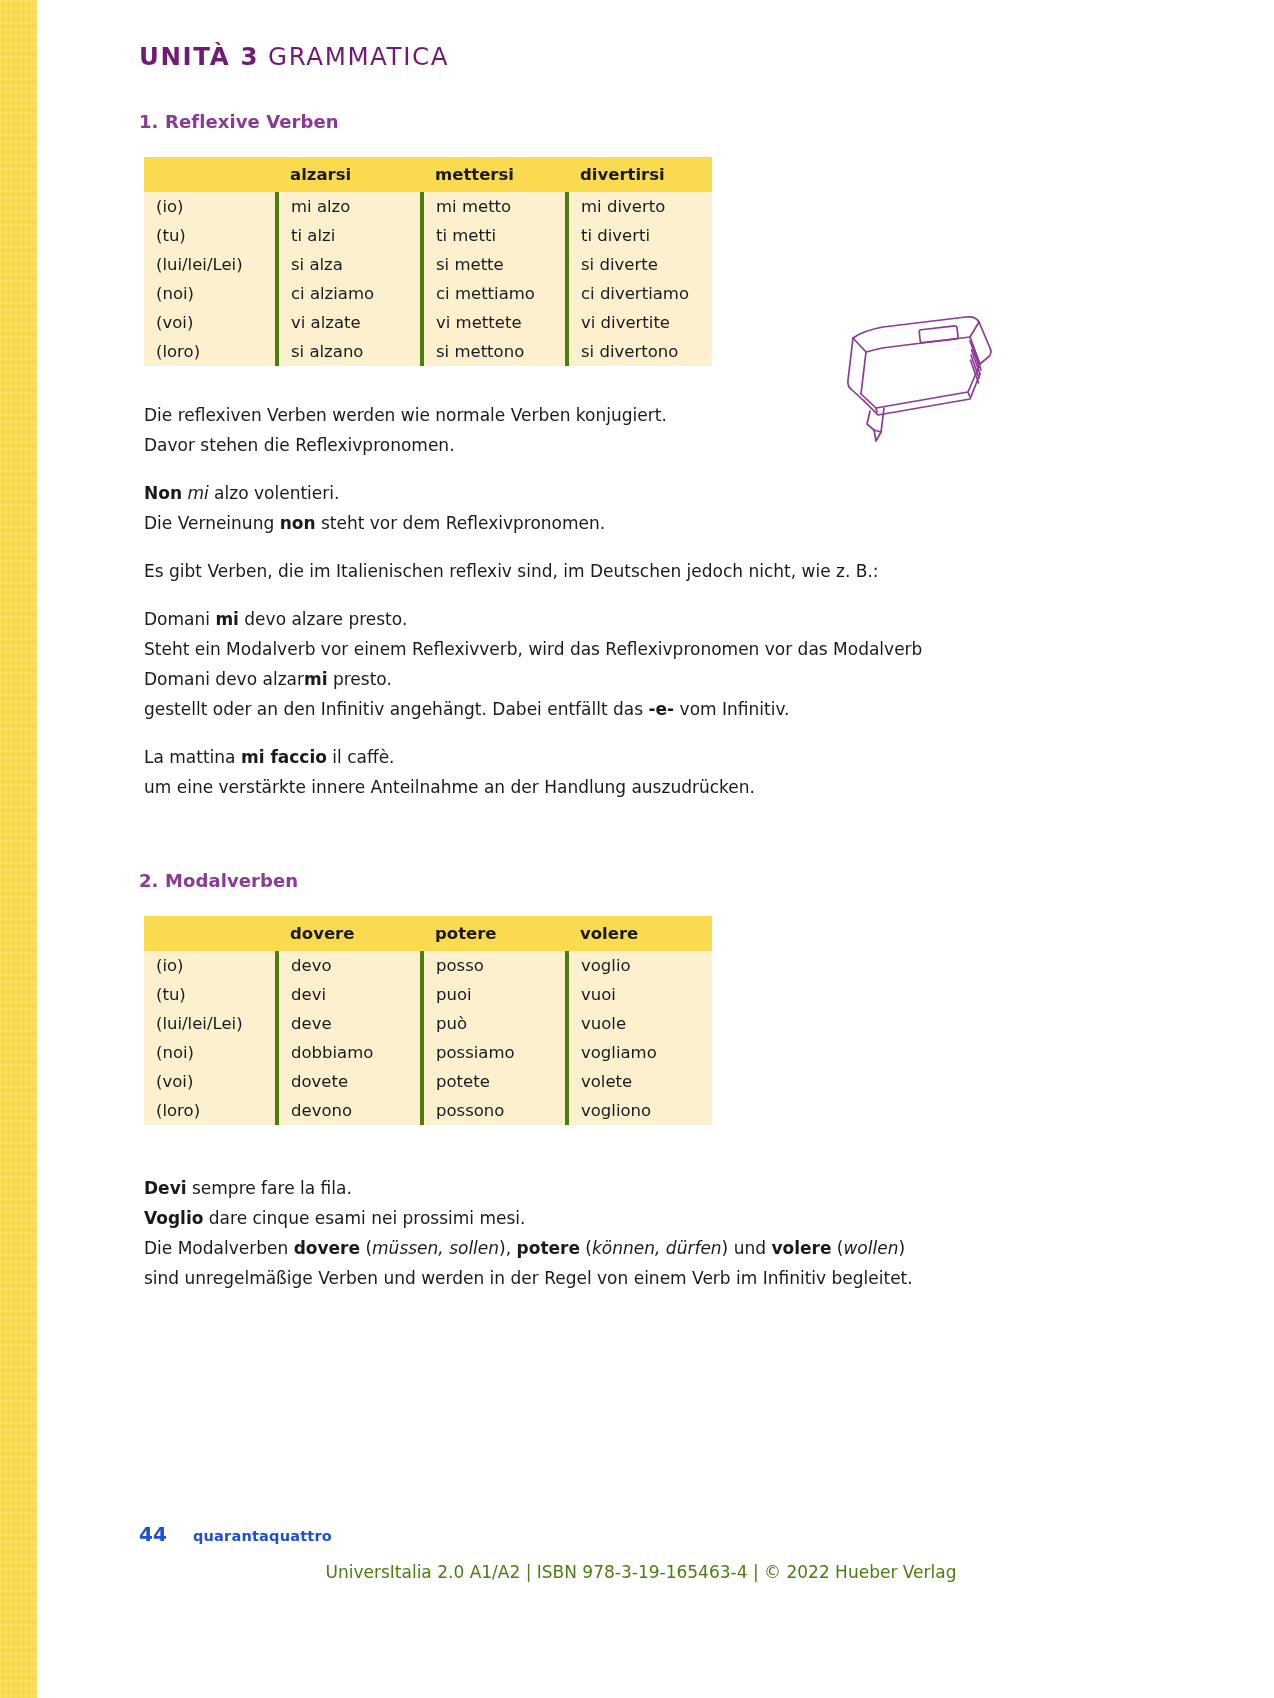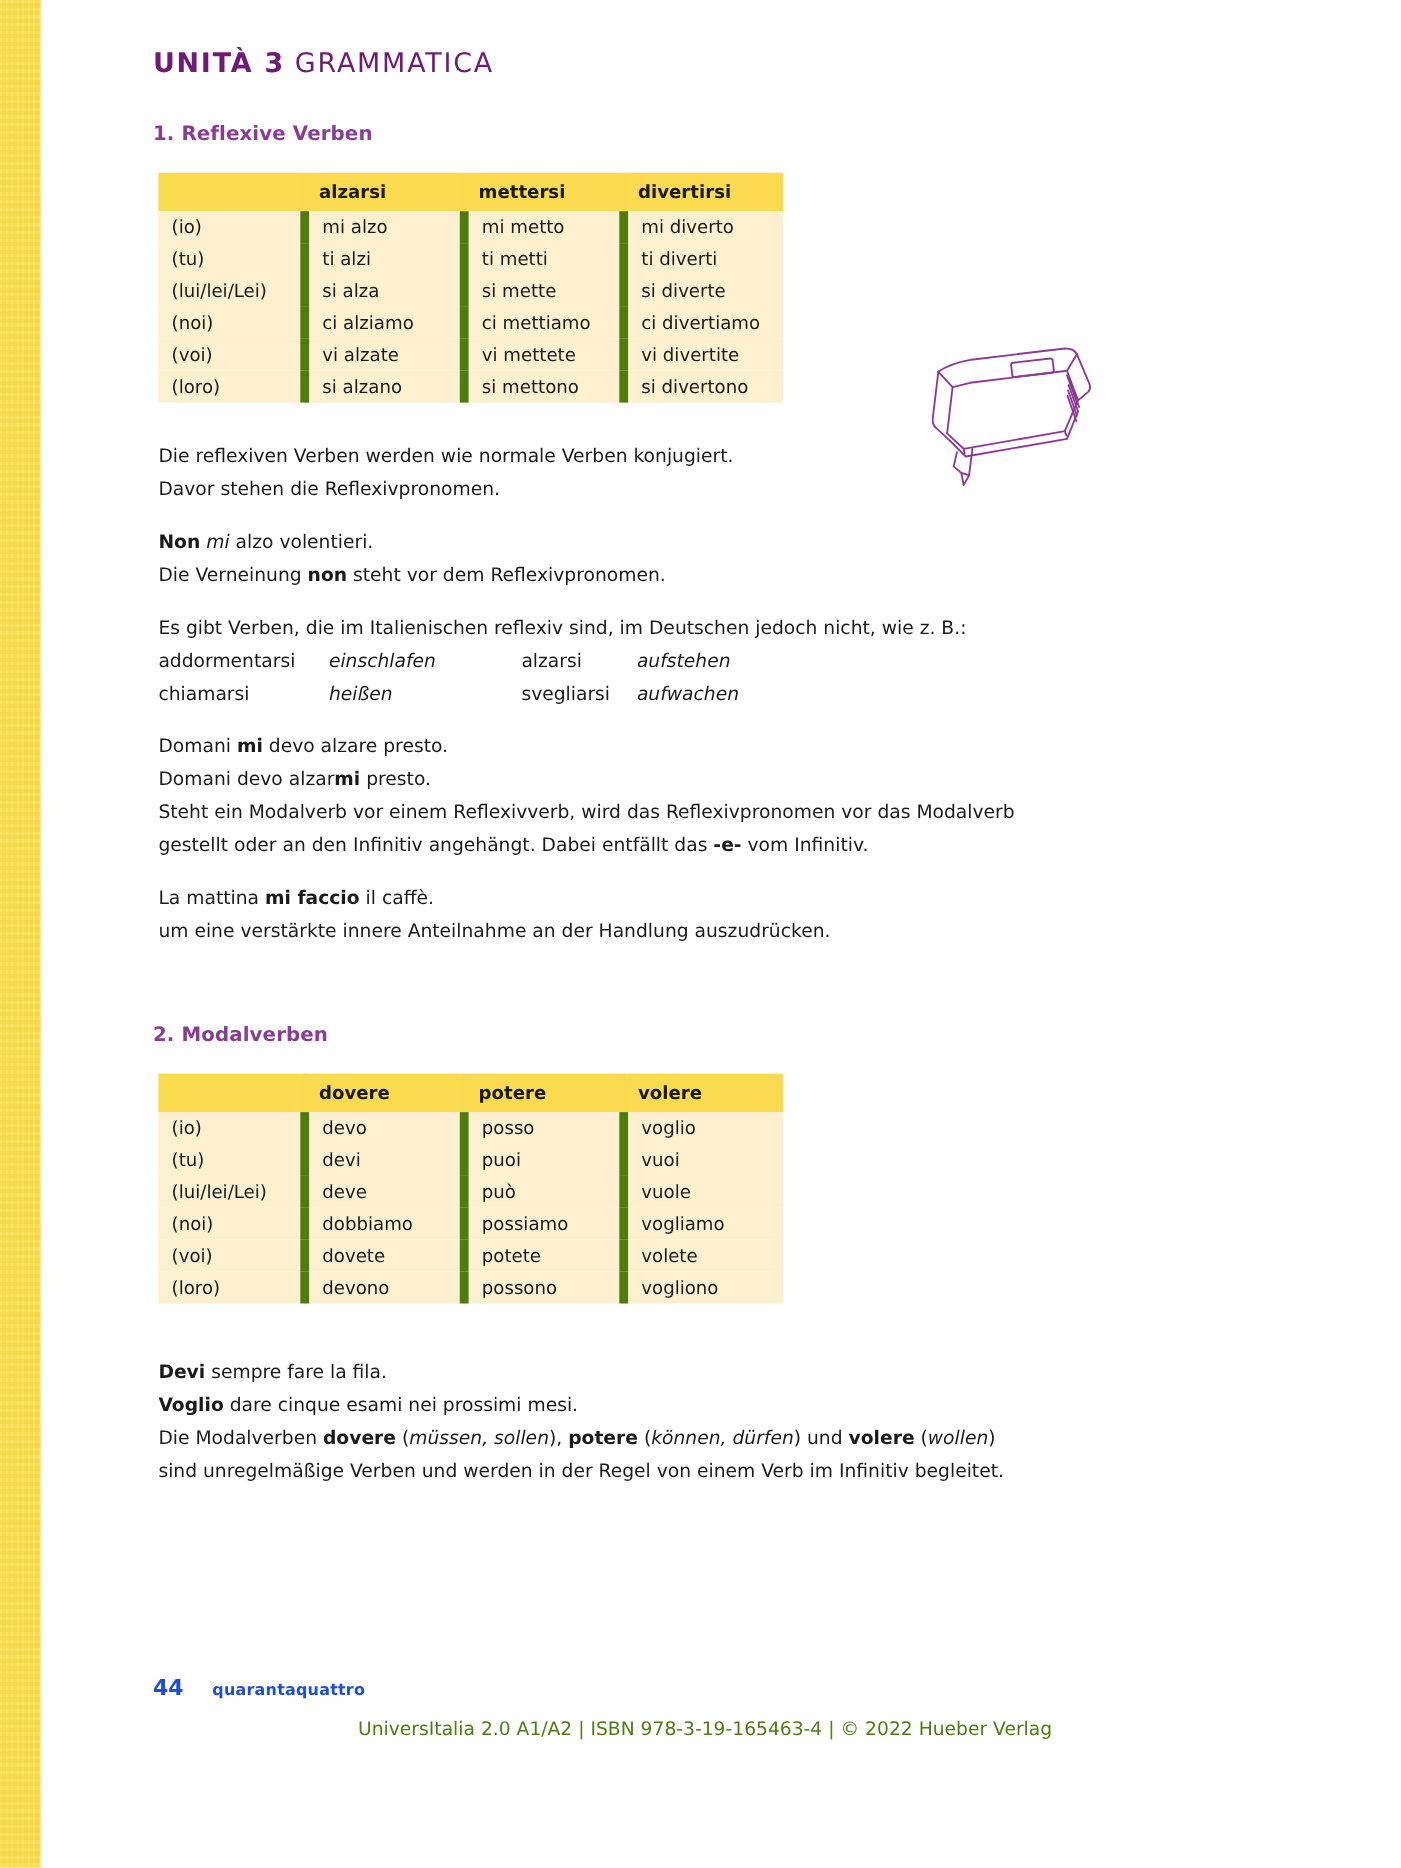--- a/index.html
+++ b/index.html
@@ -90,21 +90,21 @@
     padding: 7px 0 8px 12px;
     font-size: 16.5px;
     border-right: 2px solid #fada4e;
     height: 20px;
     box-sizing: content-box;
   }
   table.conj th.corner { background: #fada4e; }
   table.conj td {
     background: #fdf0cf;
     padding: 5px 0 5px 12px;
-    border-right: 8px solid #4d7c0f;
+    border-right: 4px solid #4d7c0f;
     vertical-align: top;
   }
   table.conj tr td:last-child,
   table.conj tr th:last-child { border-right: none; }
   table.conj col.c0 { width: 133px; }
   table.conj col.c1 { width: 145px; }
   table.conj col.c2 { width: 145px; }
   table.conj col.c3 { width: 145px; }
 
   
@@ -259,41 +259,27 @@
     <div class="para">
       <span class="line"><b>Non</b> <i>mi</i><span> alzo volentieri.</span></span>
       <span class="line"><span>Die Verneinung </span><b>non</b><span> steht vor dem Reflexivpronomen.</span></span>
     </div>
 
     <div class="block-gap-sm"></div>
 
     <div class="para">
       <span class="line">Es gibt Verben, die im Italienischen reflexiv sind, im Deutschen jedoch nicht, wie z. B.:</span>
     </div>
-    <div class="verbpairs">
-      <div class="vrow">
-        <span class="v-it1">addormentarsi</span>
-        <span class="v-de1">einschlafen</span>
-        <span class="v-it2">alzarsi</span>
-        <span class="v-de2">aufstehen</span>
-      </div>
-      <div class="vrow">
-        <span class="v-it1">chiamarsi</span>
-        <span class="v-de1">heißen</span>
-        <span class="v-it2">svegliarsi</span>
-        <span class="v-de2">aufwachen</span>
-      </div>
-    </div>
 
     <div class="block-gap-sm"></div>
 
     <div class="para">
       <span class="line"><span>Domani </span><b>mi</b><span> devo alzare presto.</span></span>
+      <span class="line">Steht ein Modalverb vor einem Reflexivverb, wird das Reflexivpronomen vor das Modalverb</span>
       <span class="line"><span>Domani devo alzar</span><b>mi</b><span> presto.</span></span>
-      <span class="line">Steht ein Modalverb vor einem Reflexivverb, wird das Reflexivpronomen vor das Modalverb</span>
       <span class="line"><span>gestellt oder an den Infinitiv angehängt. Dabei entfällt das </span><b>-e-</b><span> vom Infinitiv.</span></span>
     </div>
 
     <div class="block-gap-sm"></div>
 
     <div class="para">
       <span class="line"><span>La mattina </span><b>mi faccio</b><span> il caffè.</span></span>
       <span class="line">um eine verstärkte innere Anteilnahme an der Handlung auszudrücken.</span>
     </div>
 

